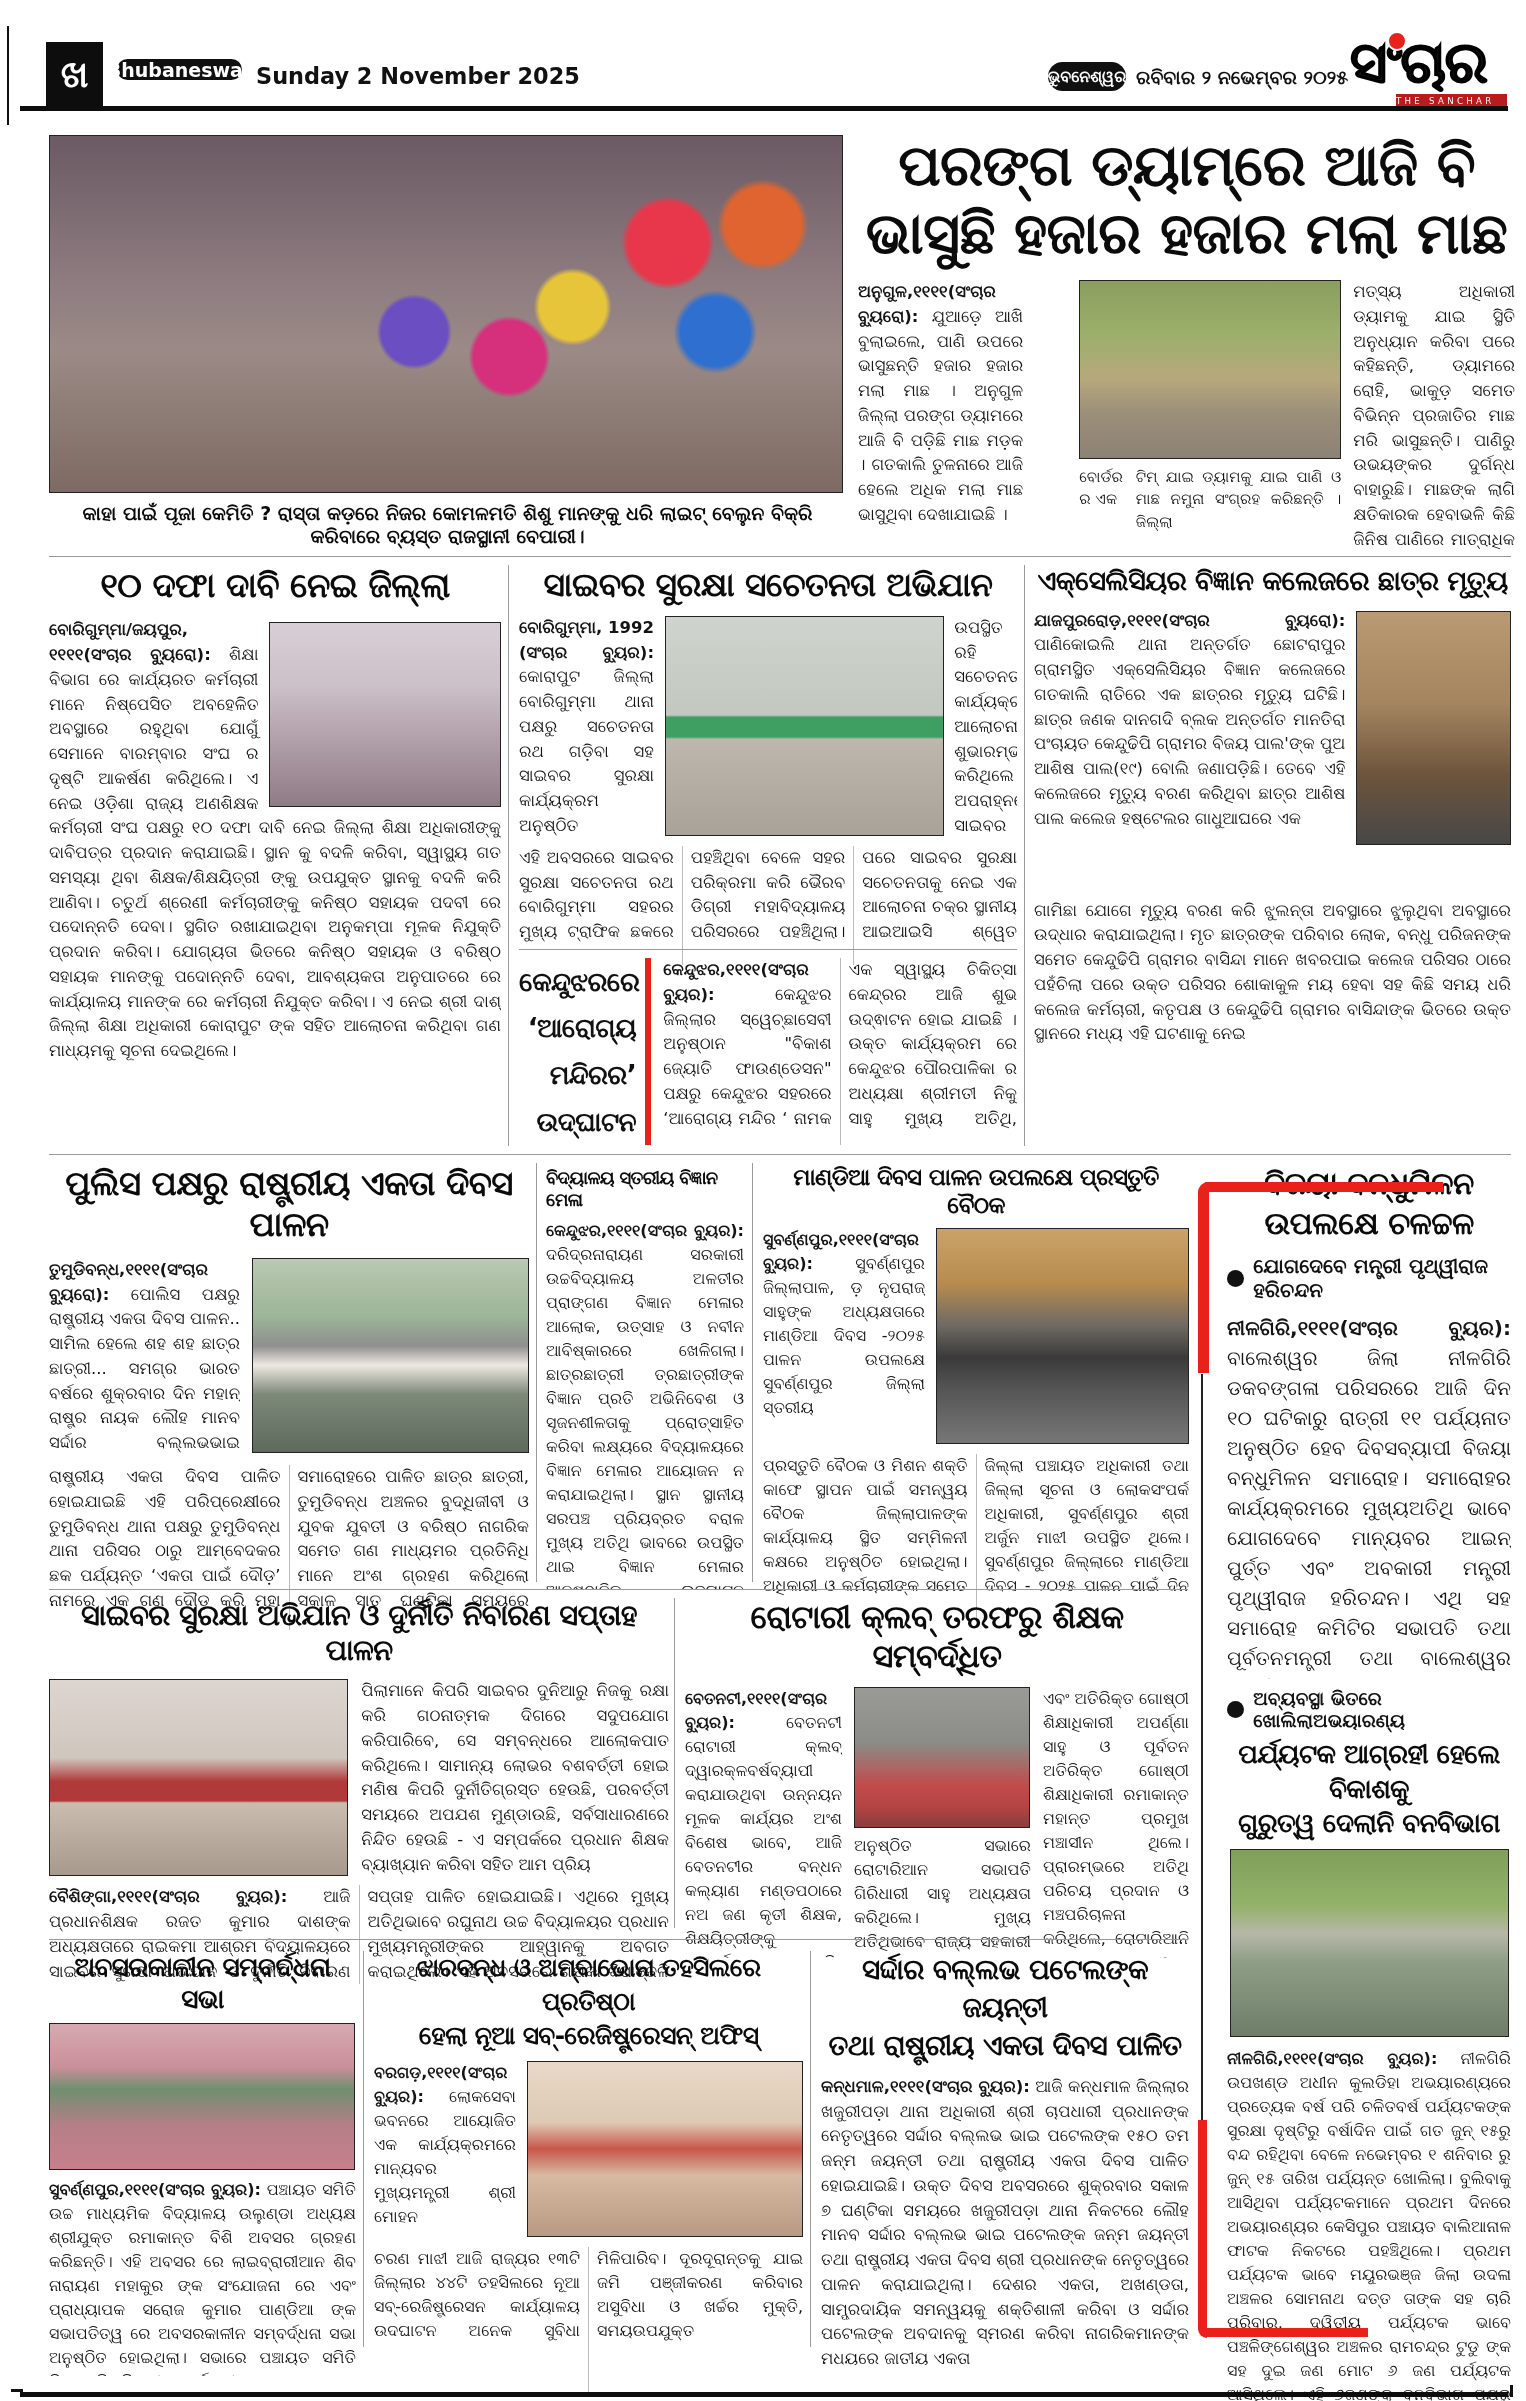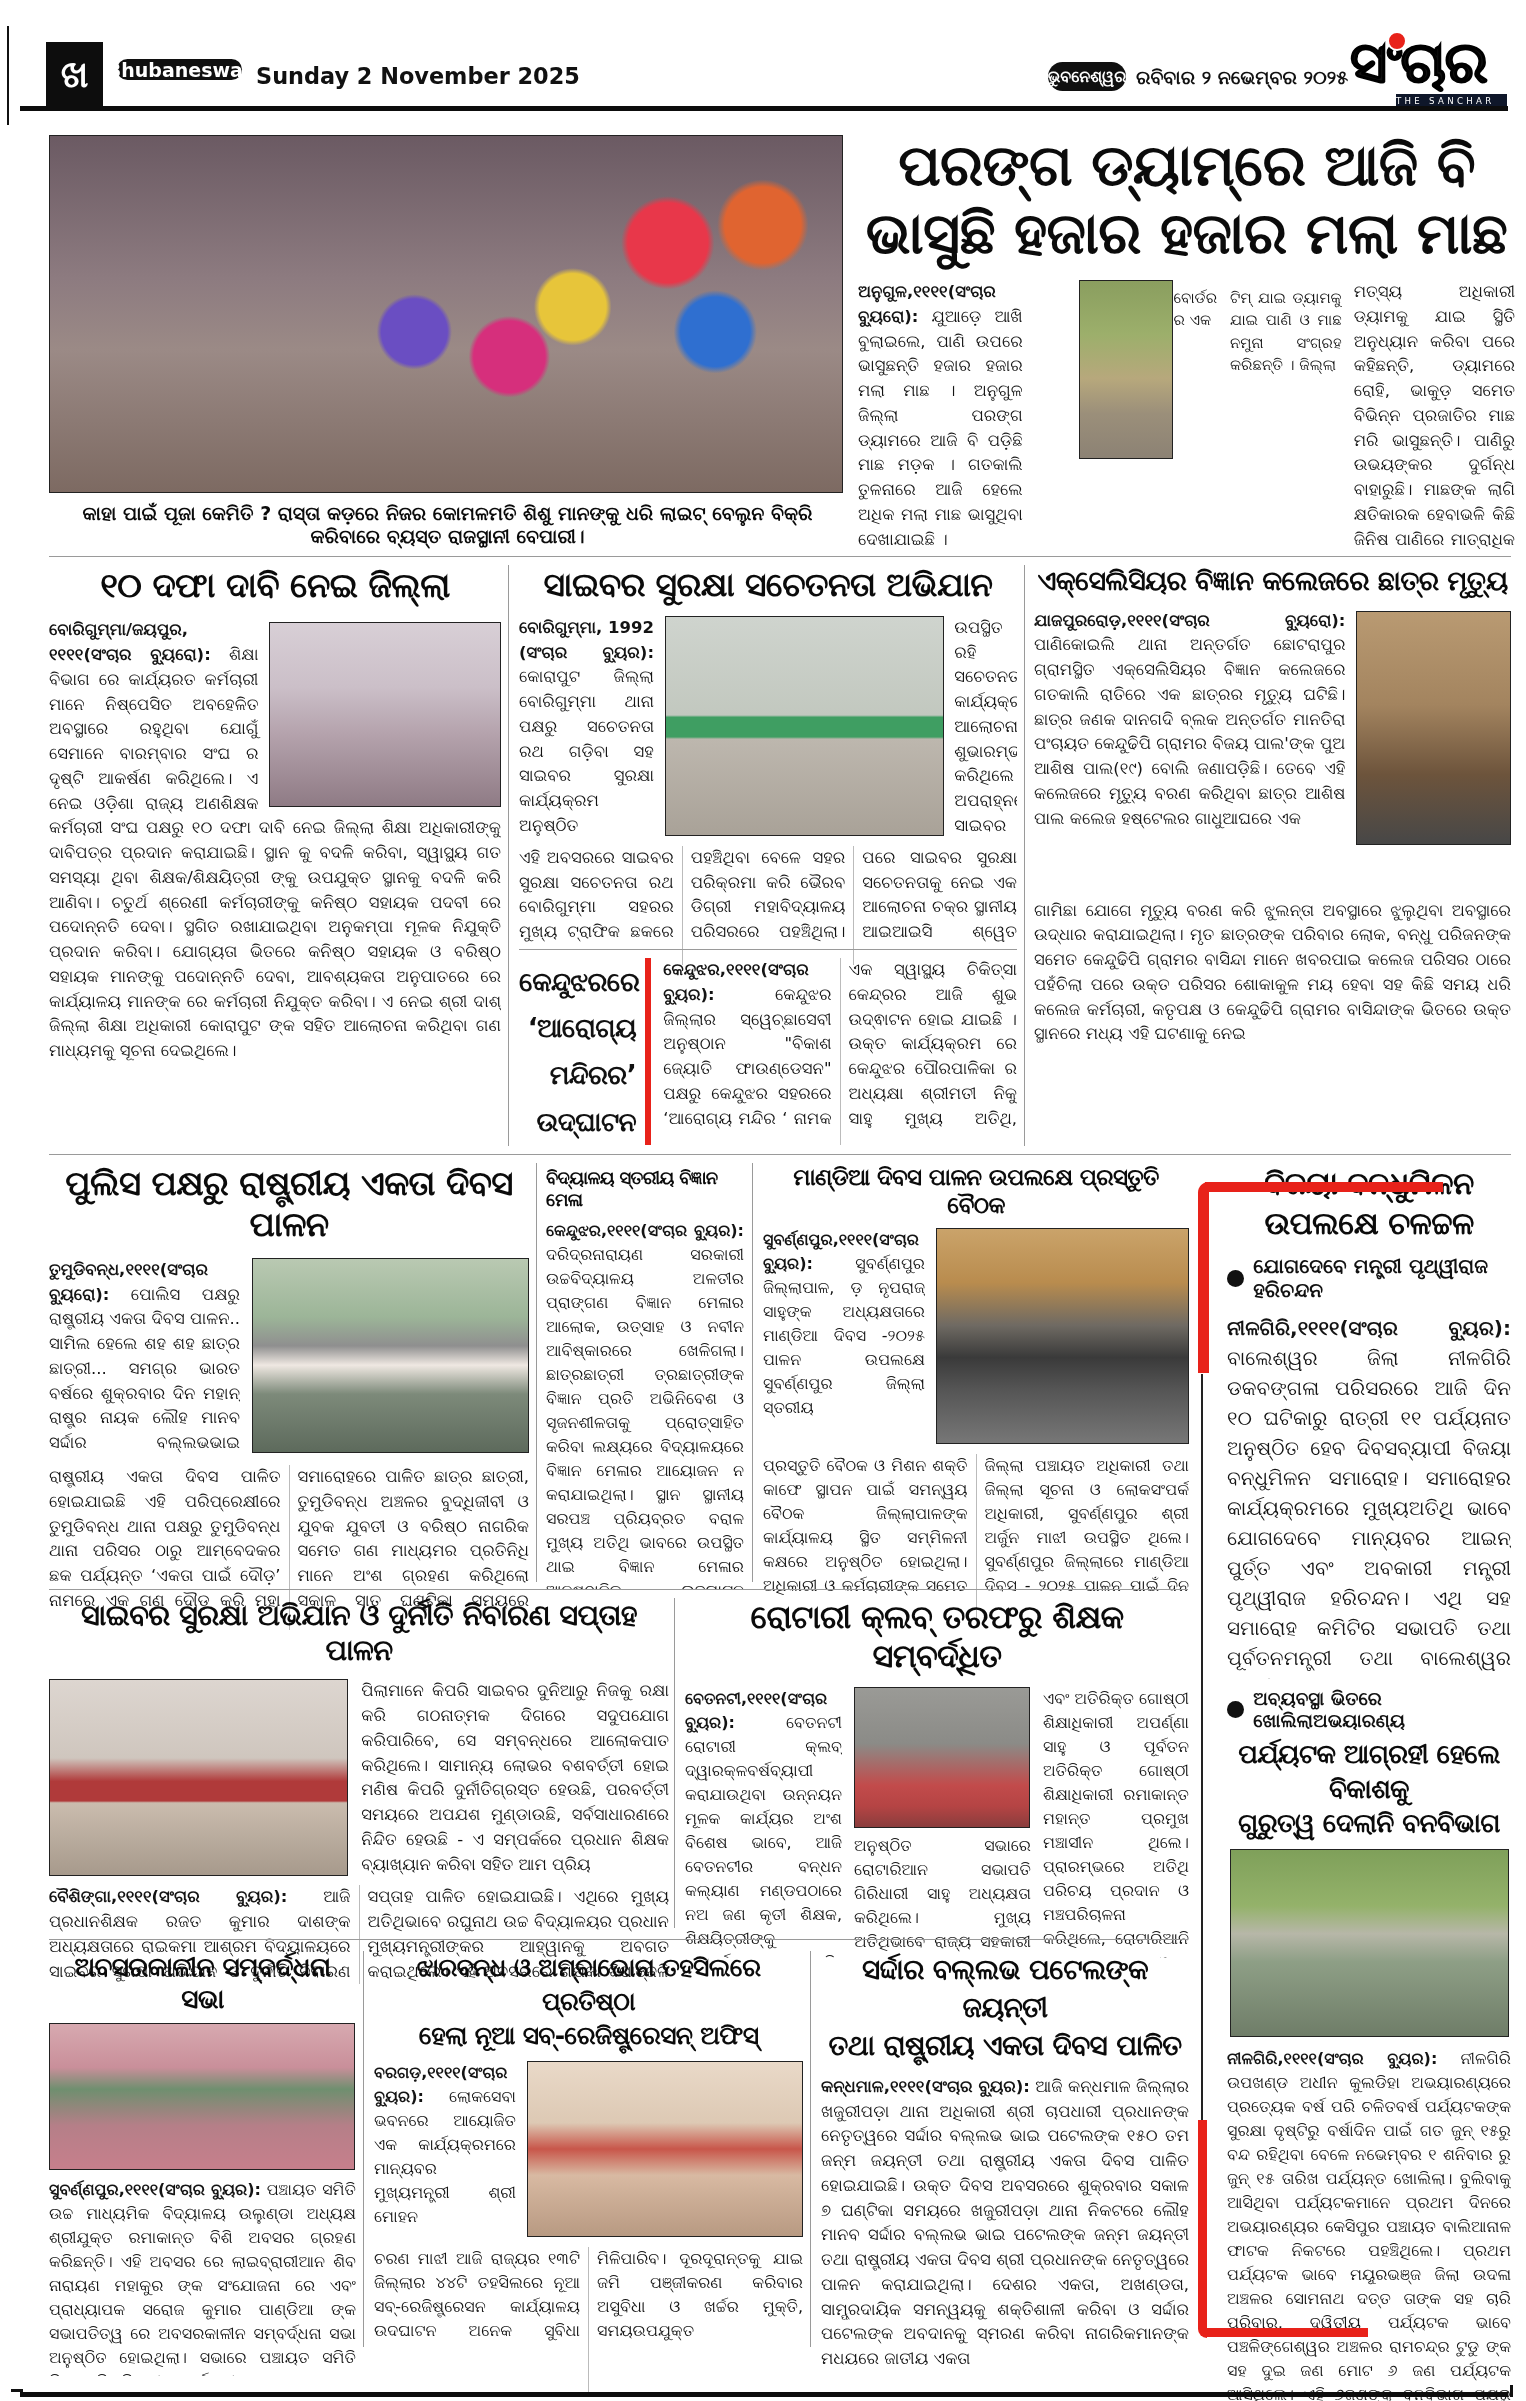--- a/index.html
+++ b/index.html
@@ -39,21 +39,21 @@
   <div class="abs pill" style="left:1048px;top:62px;width:78px;height:29px;font-size:16px;">
       <span>ଭୁବନେଶ୍ୱର</span>
     </div>
   <div class="abs" style="left:1136px;top:66px;font-size:19px;font-weight:700;">ରବିବାର ୨ ନଭେମ୍ବର ୨୦୨୫</div>
 
   <div class="abs" style="left:1350px;top:34px;width:158px;">
     <div style="position:relative;font-size:57px;font-weight:800;line-height:1.0;letter-spacing:-1.3px;-webkit-text-stroke:1.3px #000;">
       <span class="abs" style="left:37px;top:-2.6px;width:16px;height:16px;border-radius:50%;background:#e8221a;border:2px solid #fff;"></span>
       <span>ସଂଚାର</span>
     </div>
-    <div style="margin-top:2.6px;margin-left:46px;background:#0f172a;color:#fff;font-size:8.6px;letter-spacing:3.3px;padding:2.6px 0 2px;width:111px;">THE SANCHAR</div>
+    <div style="margin-top:2.6px;margin-left:46px;background:#b91c1c;color:#fff;font-size:8.6px;letter-spacing:3.3px;padding:2.6px 0 2px;width:111px;">THE SANCHAR</div>
   </div>
 
   <div class="abs thick" style="left:20px;top:106px;width:1488px;height:5.3px;"></div>
 
   <div class="abs photo" style="left:49px;top:135px;width:792px;height:356px;background:
        radial-gradient(circle at 78% 30%,#e8374a 0 6%,transparent 7%),
        radial-gradient(circle at 84% 55%,#2f6fd0 0 5%,transparent 6%),
        radial-gradient(circle at 66% 48%,#e7c53a 0 6%,transparent 7%),
        radial-gradient(circle at 58% 62%,#d62f7c 0 7%,transparent 8%),
        radial-gradient(circle at 46% 55%,#6a4ec2 0 7%,transparent 8%),
@@ -63,21 +63,21 @@
     <div>ପରଙ୍ଗ ଡ୍ୟାମ୍‌ରେ ଆଜି ବି</div>
     <div>ଭାସୁଛି ହଜାର ହଜାର ମଲା ମାଛ</div>
   </div>
 
   <div class="abs caption" style="left:63px;top:502px;width:769px;font-size:19px;">କାହା ପାଇଁ ପୂଜା କେମିତି ? ରାସ୍ତା କଡ଼ରେ ନିଜର କୋମଳମତି ଶିଶୁ ମାନଙ୍କୁ ଧରି ଲାଇଟ୍ ବେଲୁନ ବିକ୍ରି କରିବାରେ ବ୍ୟସ୍ତ ରାଜସ୍ଥାନୀ ବେପାରୀ।</div>
 
   <div class="abs" style="left:858px;top:280px;width:657px;height:269px;display:flex;gap:12px;">
     <div class="body-txt" style="width:193px;height:100%;">
       <p style="margin:0;"><b class="byline">ଅନୁଗୁଳ,୧୧୧୧(ସଂଚାର ବ୍ୟୁରୋ):</b> <span>ଯୁଆଡ଼େ ଆଖି ବୁଲାଇଲେ, ପାଣି ଉପରେ ଭାସୁଛନ୍ତି ହଜାର ହଜାର ମଲା ମାଛ । ଅନୁଗୁଳ ଜିଲ୍ଲା ପରଙ୍ଗ ଡ୍ୟାମରେ ଆଜି ବି ପଡ଼ିଛି ମାଛ ମଡ଼କ । ଗତକାଲି ତୁଳନାରେ ଆଜି ହେଲେ ଅଧିକ ମଲା ମାଛ ଭାସୁଥିବା ଦେଖାଯାଇଛି ।</span></p>
     </div>
-    <div style="width:263px;display:flex;flex-direction:row;margin-left:44px;">
+    <div style="width:263px;display:flex;flex-direction:column;margin-left:44px;">
       <div class="photo" style="width:260px;height:177px;background:
            linear-gradient(180deg,#8a9e5f 0%,#9caf6b 30%,#b7a87c 55%,#9b8f7a 75%,#8c8274 100%);"></div>
       <div style="display:flex;gap:10.6px;margin-top:6.6px;">
         <div class="body-txt" style="width:46px;font-size:15px;">ବୋର୍ଡର ର ଏକ</div>
         <div class="body-txt" style="flex:1;font-size:15px;">ଟିମ୍ ଯାଇ ଡ୍ୟାମକୁ ଯାଇ ପାଣି ଓ ମାଛ ନମୁନା ସଂଗ୍ରହ କରିଛନ୍ତି । ଜିଲ୍ଲା</div>
       </div>
     </div>
     <div class="body-txt" style="width:189px;height:100%;">
       <span>ମତ୍ସ୍ୟ ଅଧିକାରୀ ଡ୍ୟାମକୁ ଯାଇ ସ୍ଥିତି ଅନୁଧ୍ୟାନ କରିବା ପରେ କହିଛନ୍ତି, ଡ୍ୟାମରେ ରୋହି, ଭାକୁଡ଼ ସମେତ ବିଭିନ୍ନ ପ୍ରଜାତିର ମାଛ ମରି ଭାସୁଛନ୍ତି। ପାଣିରୁ ଉଭୟଙ୍କର ଦୁର୍ଗନ୍ଧ ବାହାରୁଛି। ମାଛଙ୍କ ଲାଗି କ୍ଷତିକାରକ ହେବାଭଳି କିଛି ଜିନିଷ ପାଣିରେ ମାତ୍ରାଧିକ ମିଶିଥିବାରୁ ଏଭଳି ମାଛ ମଡ଼କ ପଡ଼ିଛି । ମାଛ ଓ ପାଣି ନମୁନା ସଂଗ୍ରହ କରାଯାଇ ପରୀକ୍ଷା ଲାଗି ଭୁବନେଶ୍ୱରର ଏକ ଲାବୋରେଟୋରିକୁ ପଠାଯାଇଛି ।</span>
     </div>

